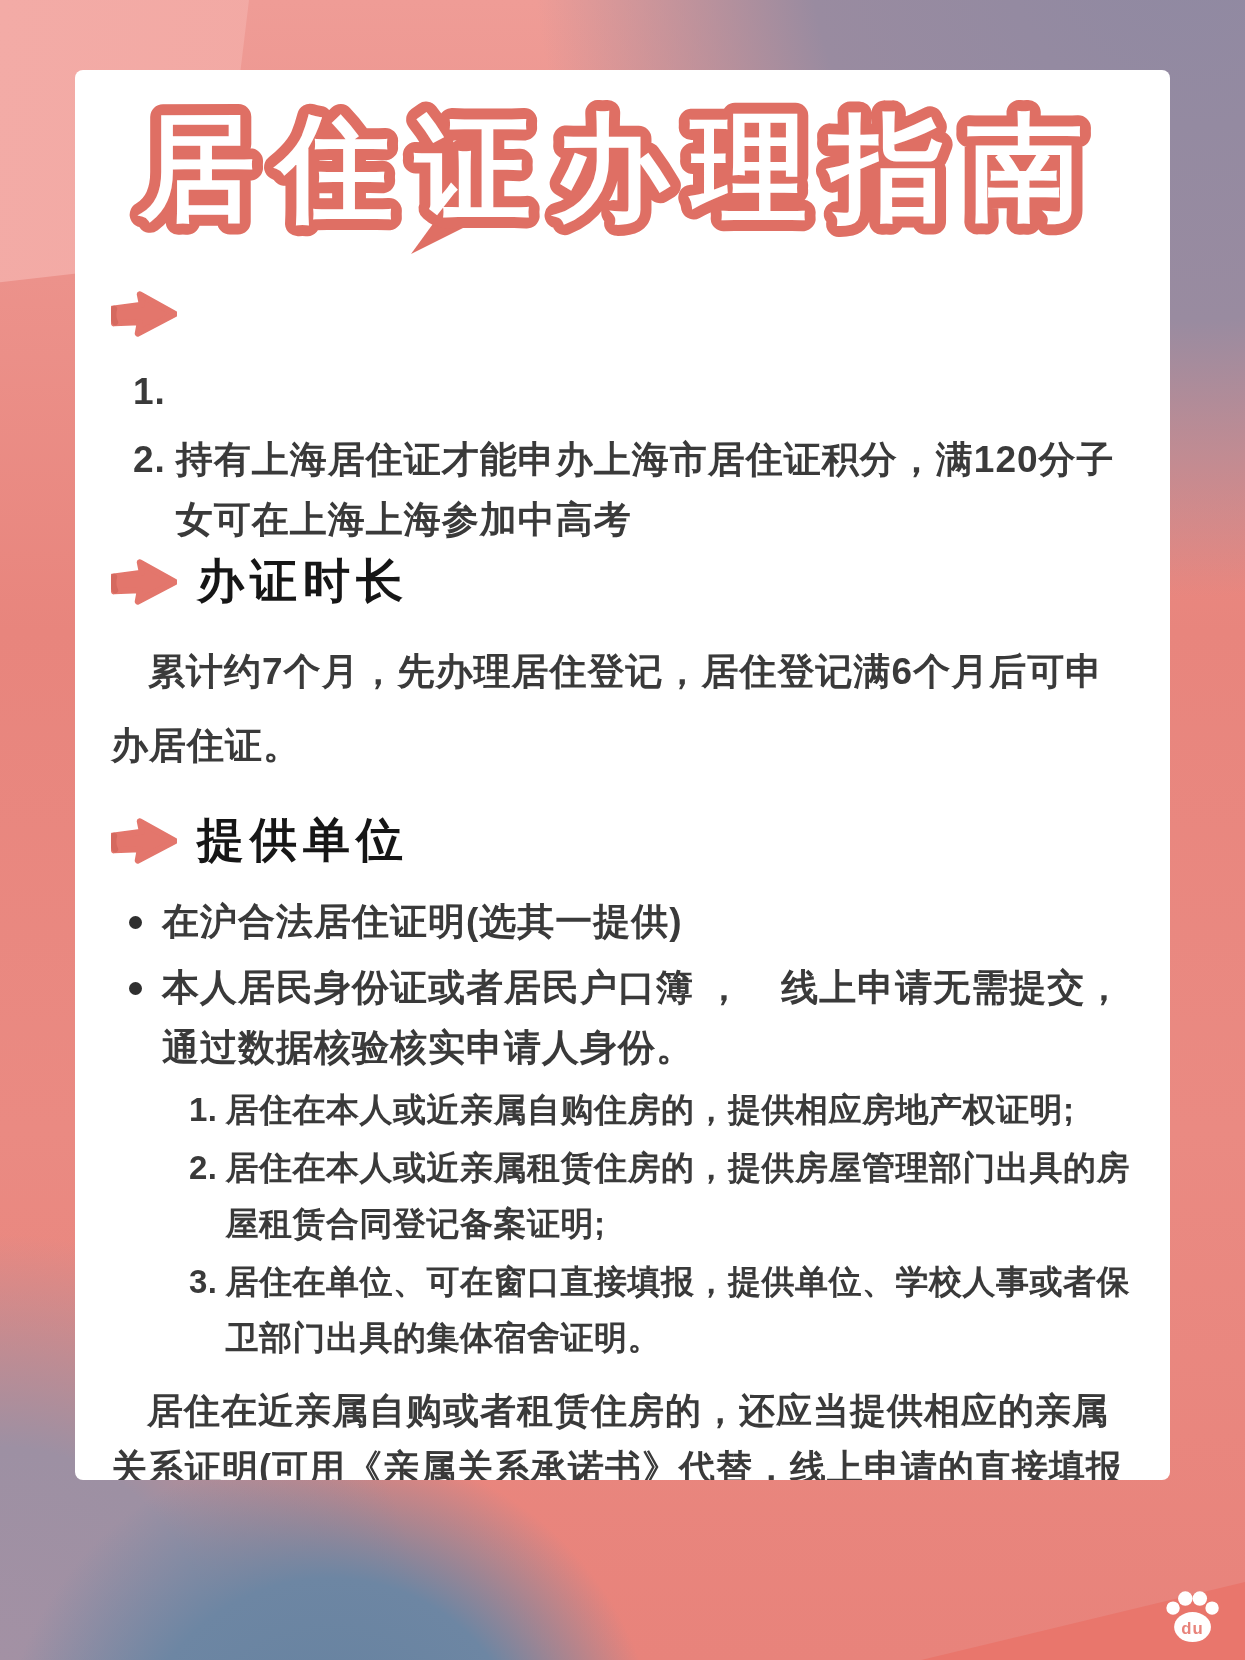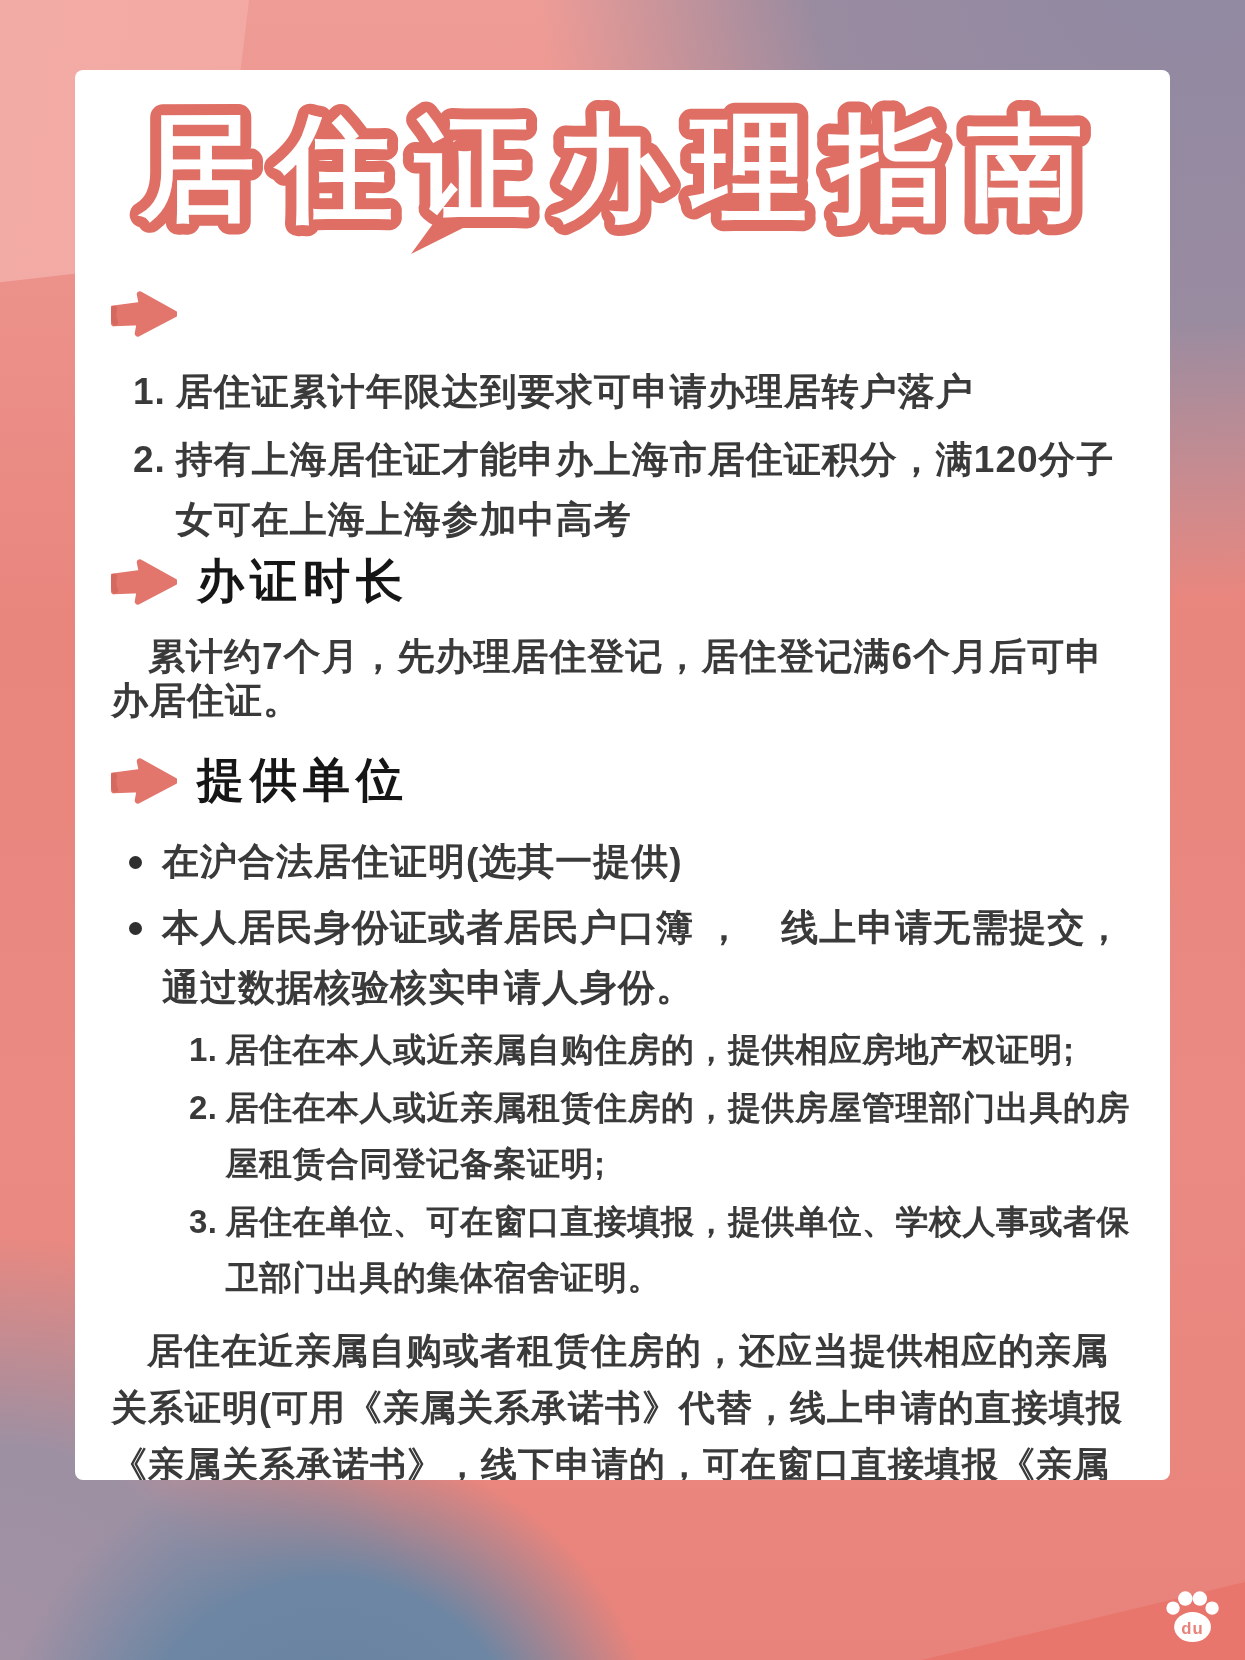--- a/index.html
+++ b/index.html
@@ -45,21 +45,21 @@
   .sec3{margin-top:26px;}
 
   
   .num-list{list-style:none;margin:24px 0 0;padding:0 0 0 22px;}
   .num-list li{display:flex;align-items:flex-start;font-size:37px;line-height:60px;
     font-weight:700;color:#3a3a3a;letter-spacing:1px;}
   .num-list li + li{margin-top:8px;}
   .num-list .marker{flex:0 0 auto;padding-right:10px;}
 
   .para{
-    margin:22px 0 0;font-size:37px;line-height:44px;font-weight:700;
+    margin:22px 0 0;font-size:37px;line-height:74px;font-weight:700;
     color:#3a3a3a;letter-spacing:1px;text-indent:1em;
   }
 
   .bullet-list{list-style:none;margin:20px 0 0;padding:0 0 0 18px;}
   .bullet-list li{display:flex;align-items:flex-start;font-size:37px;line-height:60px;
     font-weight:700;color:#3a3a3a;letter-spacing:1px;}
   .bullet-list li + li{margin-top:6px;}
   .dot{flex:0 0 auto;width:13px;height:13px;border-radius:50%;background:#2f2f2f;
     margin:24px 20px 0 0;}
 
@@ -103,21 +103,20 @@
         <span class="arrow">
           <svg width="66" height="48" viewBox="0 0 64 46">
             <polygon points="1,18 30,14 28,4 62,23 26,42 28,31 3,32" fill="#e3766c" stroke="#e3766c" stroke-width="6" stroke-linejoin="round"></polygon>
             <path d="M3,18 Q1,26 4,31" fill="none" stroke="#d5695f" stroke-width="6" stroke-linecap="round"></path>
           </svg>
         </span>
       </div>
       <ol class="num-list">
         <li>
           <span class="marker">1.</span>
-          <span class="txt">居住证累计年限达到要求可申请办理居转户落户</span>
         </li>
         <li>
           <span class="marker">2.</span>
           <span class="txt">持有上海居住证才能申办上海市居住证积分，满120分子女可在上海上海参加中高考</span>
         </li>
       </ol>
     </section>
 
     <section class="sec2">
       <div class="sec-head">

